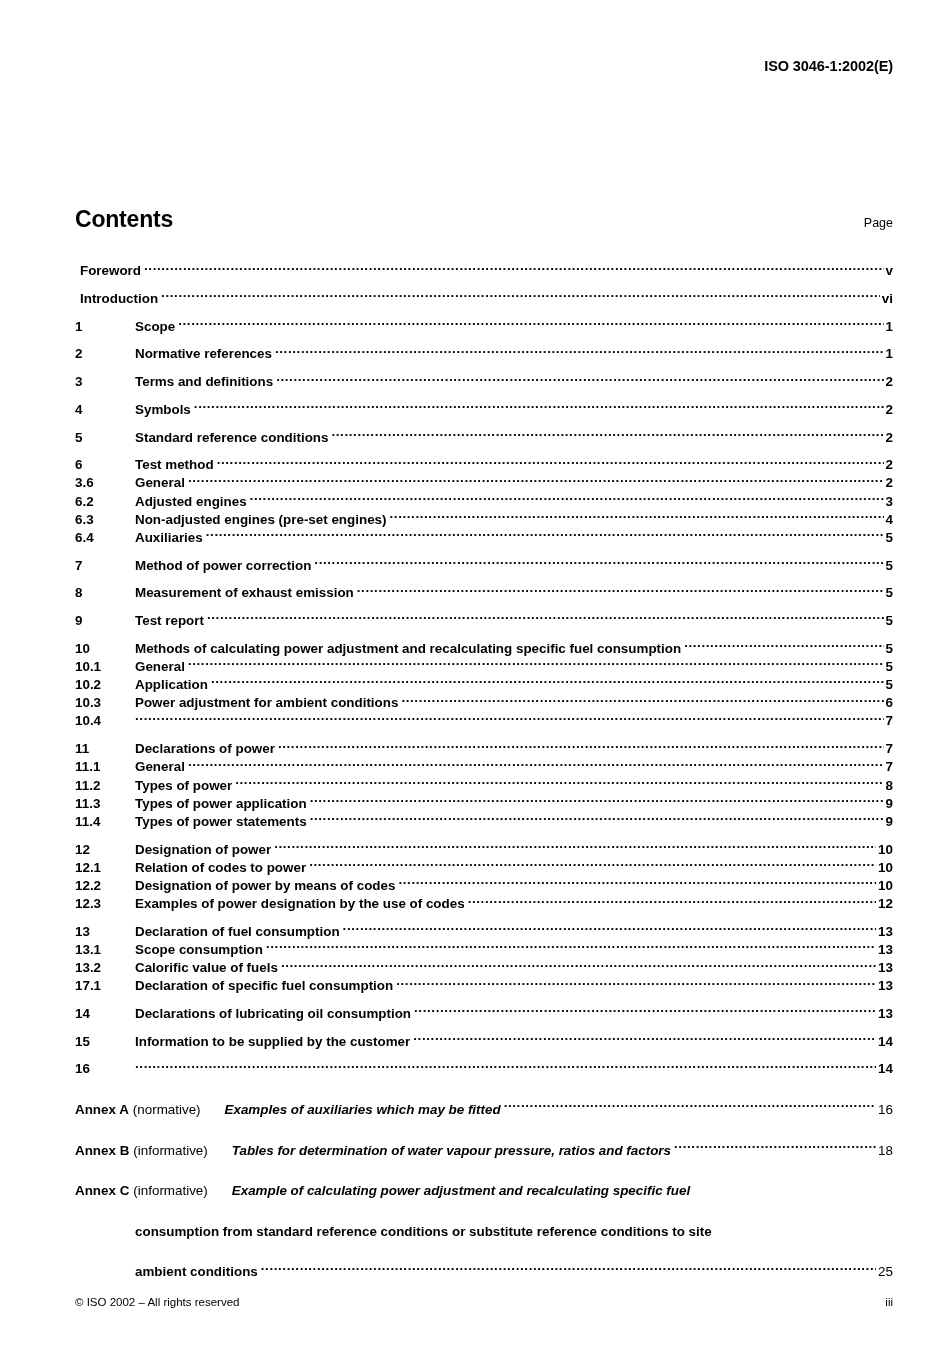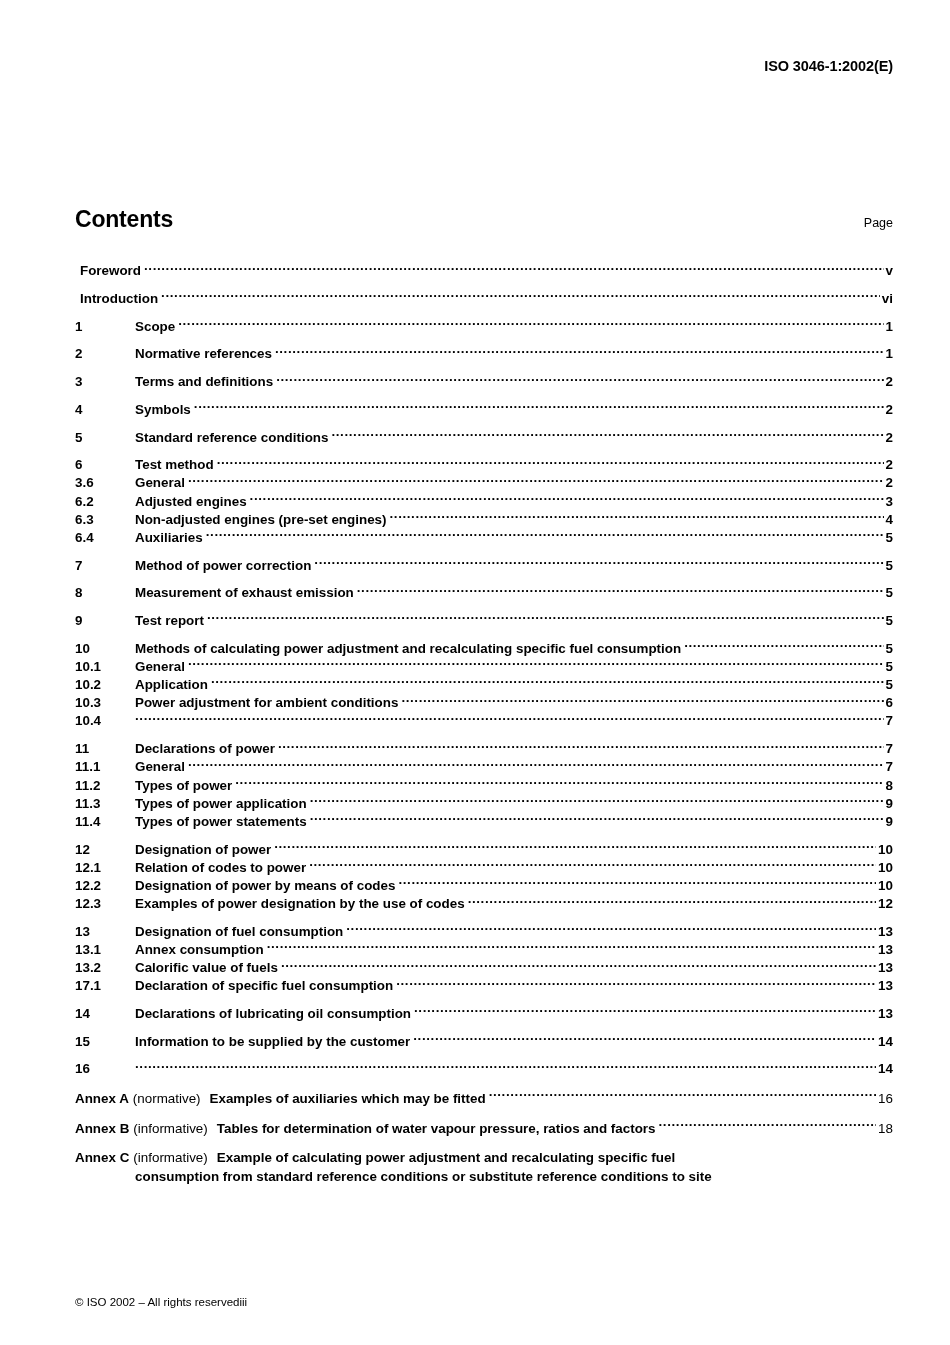--- a/index.html
+++ b/index.html
@@ -109,42 +109,45 @@
   .toc-entry.front .label { padding-left: 5px; }
 
   
   .annex-block { margin-top: 11px; }
   .annex-line {
     display: flex;
     align-items: baseline;
     font-size: 13.4px;
     line-height: 18.5px;
     white-space: nowrap;
+    margin-top: 22px;
   }
   .annex-name { font-weight: bold; }
   .annex-kind { font-weight: normal; padding: 0 0 0 4px; }
   .annex-title {
     font-weight: bold;
-    padding-left: 9px;
+    padding-left: 24px;
     padding-right: 3px;
+    font-style: italic;
   }
   .annex-cont {
     font-weight: bold;
     padding-left: 60px;
     padding-right: 3px;
   }
 
   
   .doc-footer {
     position: absolute;
     bottom: 37px;
     left: 75px;
     right: 57px;
     display: flex;
     align-items: baseline;
+    justify-content: space-between;
     font-size: 11.5px;
   }
   .footer-copy { font-weight: normal; }
   .footer-pageno { font-weight: normal; }
 </style>
 </head>
 <body>
 
 <div class="page">
 
@@ -324,27 +327,27 @@
         <span class="pg">10</span>
       </div>
       <div class="toc-entry">
         <span class="num">12.3</span>
         <span class="label">Examples of power designation by the use of codes</span>
         <span class="leader"></span>
         <span class="pg">12</span>
       </div>
       <div class="toc-entry gap-top">
         <span class="num">13</span>
-        <span class="label">Designation of fuel consumption</span>
+        <span class="label">Declaration of fuel consumption</span>
         <span class="leader"></span>
         <span class="pg">13</span>
       </div>
       <div class="toc-entry">
         <span class="num">13.1</span>
-        <span class="label">Annex consumption</span>
+        <span class="label">Scope consumption</span>
         <span class="leader"></span>
         <span class="pg">13</span>
       </div>
       <div class="toc-entry">
         <span class="num">13.2</span>
         <span class="label">Calorific value of fuels</span>
         <span class="leader"></span>
         <span class="pg">13</span>
       </div>
       <div class="toc-entry">
@@ -390,20 +393,25 @@
       </div>
       <div class="annex-block">
         <div class="annex-line">
           <span class="annex-name">Annex C</span>
           <span class="annex-kind">(informative)</span>
           <span class="annex-title">Example of calculating power adjustment and recalculating specific fuel</span>
         </div>
         <div class="annex-line">
           <span class="annex-cont">consumption from standard reference conditions or substitute reference conditions to site</span>
         </div>
+        <div class="annex-line">
+          <span class="annex-cont">ambient conditions</span>
+          <span class="leader"></span>
+          <span class="pg">25</span>
+        </div>
       </div>
     </div>
 
   <div class="doc-footer">
     <span class="footer-copy">© ISO 2002 – All rights reserved</span>
     <span class="footer-pageno">iii</span>
   </div>
 
 </div>
 

